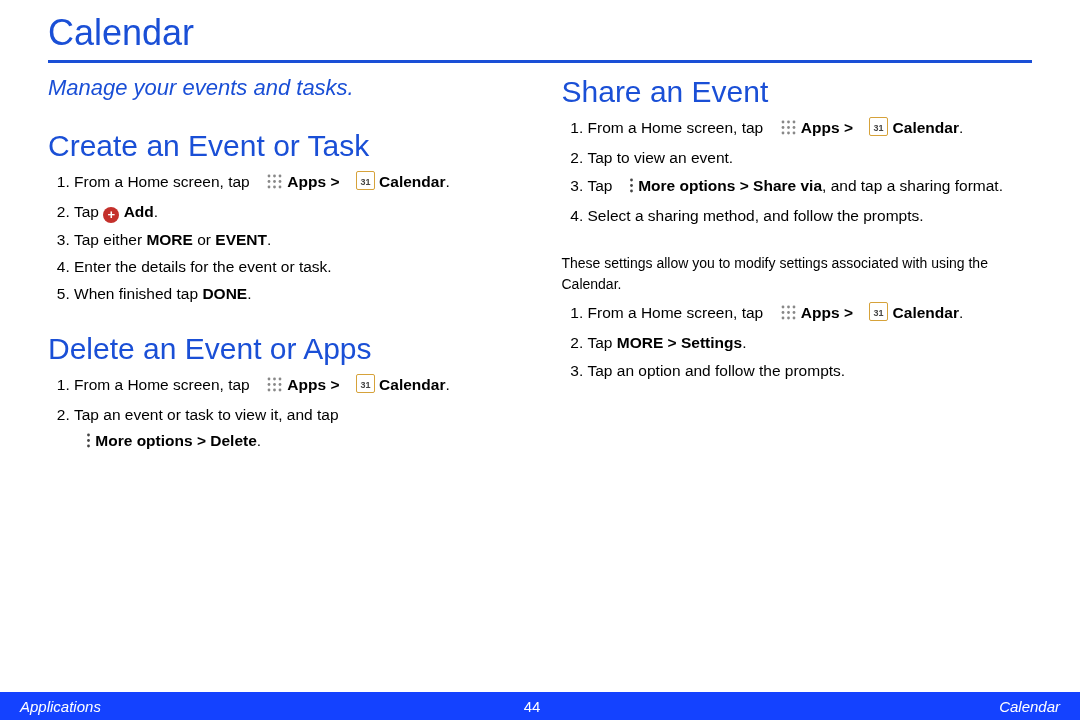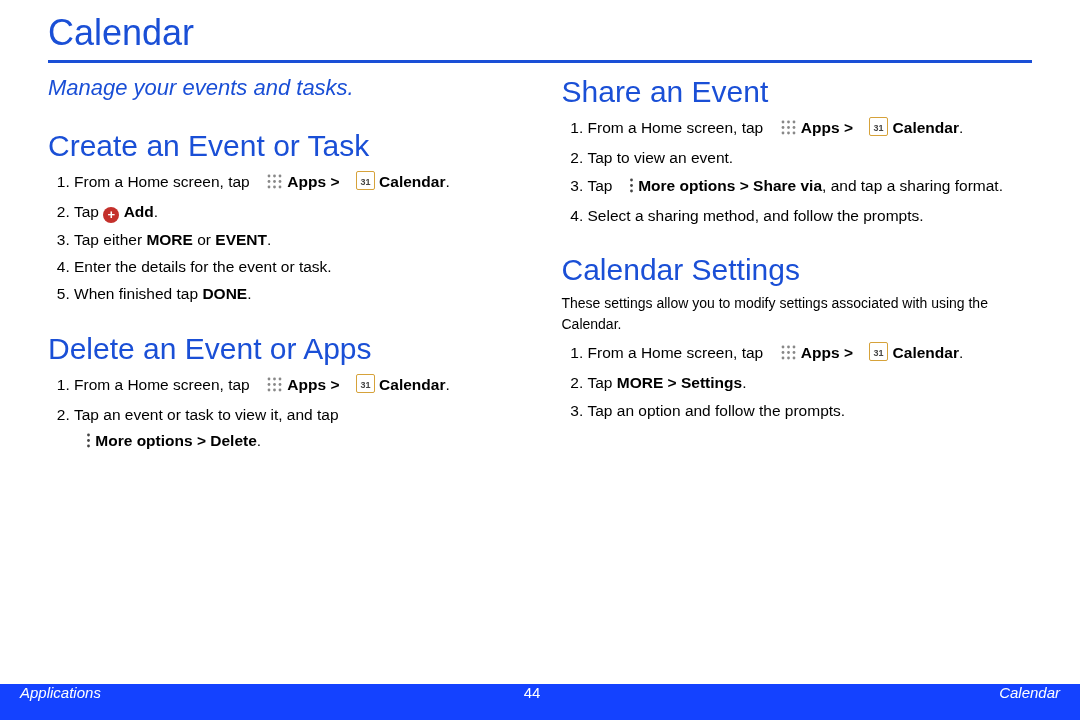--- a/index.html
+++ b/index.html
@@ -86,26 +86,27 @@
     font-weight:700;
     line-height:16px;
     font-size:13px;
     vertical-align:-2px;
   }
   .chev{font-family:Arial;}
   
   .footer{
     position:absolute;
     left:0;right:0;bottom:0;
-    height:36px;
+    height:28px;
     background:#1442ff;
     color:#fff;
     font-style:italic;
     font-size:15px;
     display:flex;
+    align-items:center;
     padding:0 20px;
     box-sizing:border-box;
   }
   .footer .center{
     position:absolute;
     left:0;right:16px;
     text-align:center;
     font-style:normal;
   }
   .footer .right{
@@ -232,21 +233,20 @@
                   <circle cx="2.5" cy="3" r="1.4"></circle>
                   <circle cx="2.5" cy="8.5" r="1.4"></circle>
                   <circle cx="2.5" cy="14" r="1.4"></circle>
                 </g>
               </svg></span>
           <span class="b">More options &gt; Share via</span><span>, and tap a sharing format.</span>
         </li>
         <li>Select a sharing method, and follow the prompts.</li>
       </ol>
 
-      <h2 class="sec">Calendar Settings</h2>
       <p class="lead">These settings allow you to modify settings associated with using the Calendar.</p>
       <ol class="steps">
         <li>
           <span>From a Home screen, tap</span>
           <span class="ic-apps"><svg viewBox="0 0 17 17">
                 <g fill="#888">
                   <circle cx="3" cy="3" r="1.4"></circle>
                   <circle cx="8.5" cy="3" r="1.4"></circle>
                   <circle cx="14" cy="3" r="1.4"></circle>
                   <circle cx="3" cy="8.5" r="1.4"></circle>

